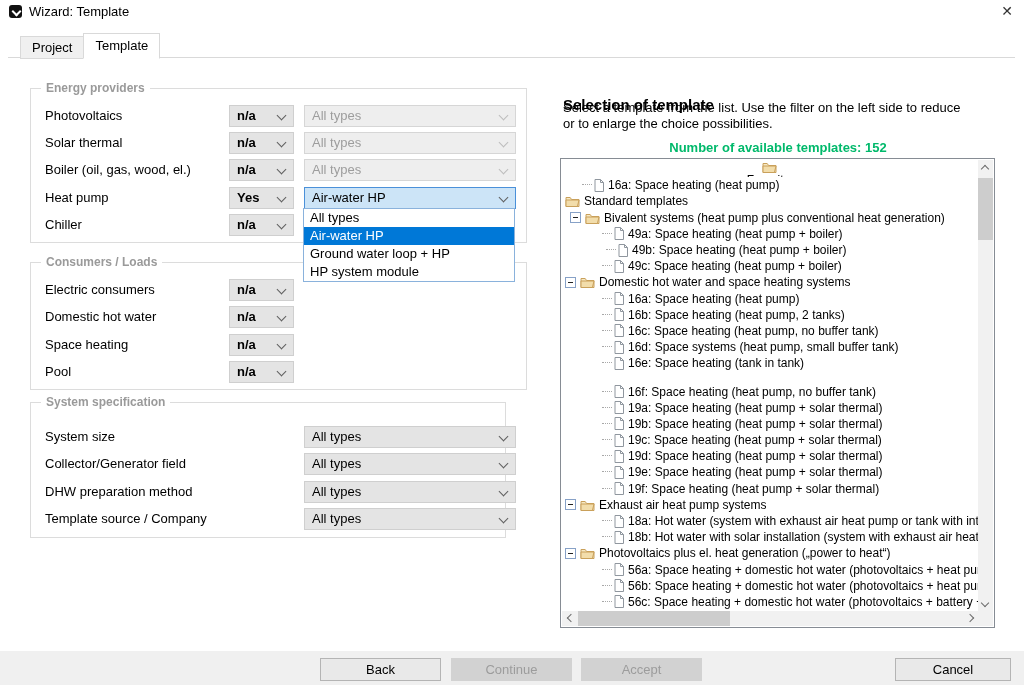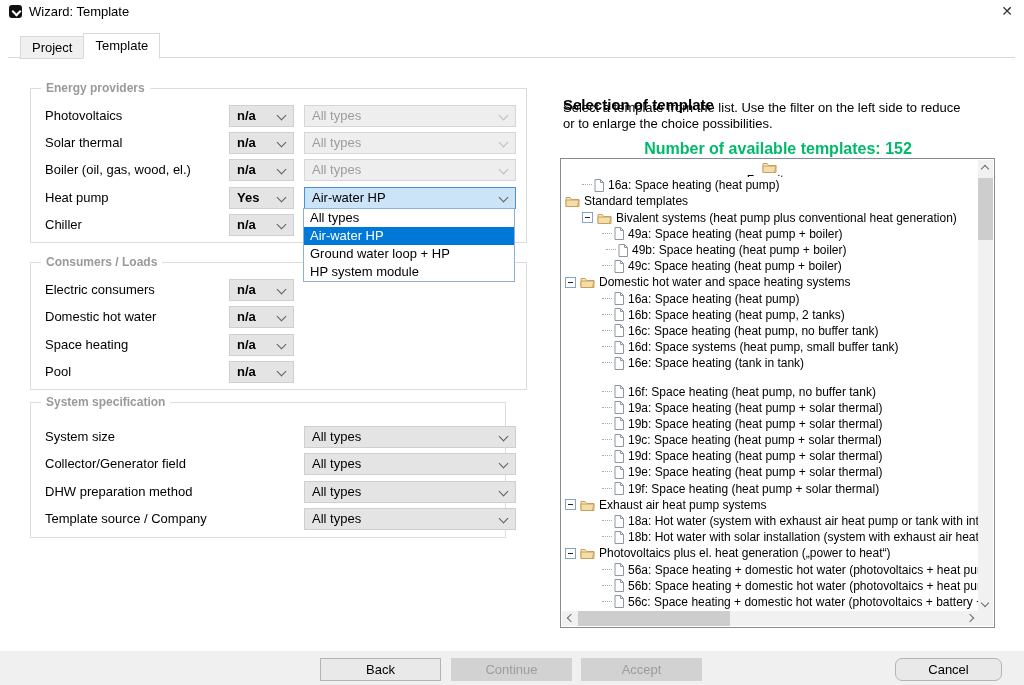--- a/index.html
+++ b/index.html
@@ -39,21 +39,21 @@
   .combo.focused{background:#cce4f7;border-color:#4a90d9;}
 
   
   #popup{position:absolute;left:303px;top:208px;width:212px;background:#fff;border:1px solid #8ab2dc;box-sizing:border-box;z-index:9;}
   .opt{height:18px;line-height:18px;font-size:13px;padding-left:6px;white-space:nowrap;overflow:hidden;}
   .opt.sel{background:#0078d7;color:#fff;}
 
   
   #sel-heading{position:absolute;left:563px;top:96px;font-size:15px;font-weight:bold;}
   #sel-desc{position:absolute;left:563px;top:100px;width:400px;font-size:13px;line-height:15.5px;}
-  #sel-count{position:absolute;left:560px;top:140px;width:436px;text-align:center;font-size:16px;font-weight:bold;}
+  #sel-count{position:absolute;left:560px;top:140px;width:436px;text-align:center;font-size:13px;font-weight:bold;}
 
   
   #tree{position:absolute;left:560px;top:158px;width:435px;height:470px;border:1px solid #868c94;background:#fff;box-sizing:border-box;}
   #tree-rows{position:absolute;left:1px;top:2px;width:416px;height:451px;overflow:hidden;}
   .trow{height:16.2px;display:flex;align-items:center;white-space:nowrap;font-size:12px;}
   .exp{width:11px;height:11px;box-sizing:border-box;border:1px solid #87a1c7;background:#fff;position:relative;margin-right:4px;flex:0 0 auto;}
   .exp .minus{position:absolute;left:2px;top:4px;width:5px;height:1px;background:#222;}
   .stub{width:10px;height:1px;border-top:1px dotted #a8a8a8;margin-right:2px;flex:0 0 auto;}
   .ticon{display:flex;align-items:center;margin-right:4px;flex:0 0 auto;}
   .tlabel{overflow:hidden;}
@@ -246,21 +246,21 @@
         </div>
         <div class="trow" style="padding-left: 3px;">
           <span class="ticon">
             <svg width="15" height="12" viewBox="0 0 15 12">
               <path d="M1 2.5 h4.2 l1.4 2 H14 v7 H1 z" fill="#f7e9c4" stroke="#c9a05a"></path>
               <path d="M1 5 h13 l-1.6 6.5 H1 z" fill="#f2ddab" stroke="#c9a05a"></path>
             </svg>
           </span>
           <span class="tlabel">Standard templates</span>
         </div>
-        <div class="trow" style="padding-left: 20px;">
+        <div class="trow" style="padding-left: 8px;">
           <span class="exp">
             <span class="minus"></span>
           </span>
           <span class="ticon">
             <svg width="15" height="12" viewBox="0 0 15 12">
               <path d="M1 2.5 h4.2 l1.4 2 H14 v7 H1 z" fill="#f7e9c4" stroke="#c9a05a"></path>
               <path d="M1 5 h13 l-1.6 6.5 H1 z" fill="#f2ddab" stroke="#c9a05a"></path>
             </svg>
           </span>
           <span class="tlabel">Bivalent systems (heat pump plus conventional heat generation)</span>
@@ -530,15 +530,15 @@
           <span class="chev-right"></span>
         </div>
     </div>
     <div id="sb-corner"></div>
   </div>
 
   <div id="footer-bar">
       <div class="btn" style="left: 320px; width: 121px;">Back</div>
       <div class="btn disabled" style="left: 451px; width: 121px;">Continue</div>
       <div class="btn disabled" style="left: 581px; width: 121px;">Accept</div>
-      <div class="btn" style="left: 895px; width: 107px; border-radius: 7px;">Cancel</div>
+      <div class="btn" style="left: 895px; width: 116px;">Cancel</div>
     </div>
 </div>
 
 </body></html>

